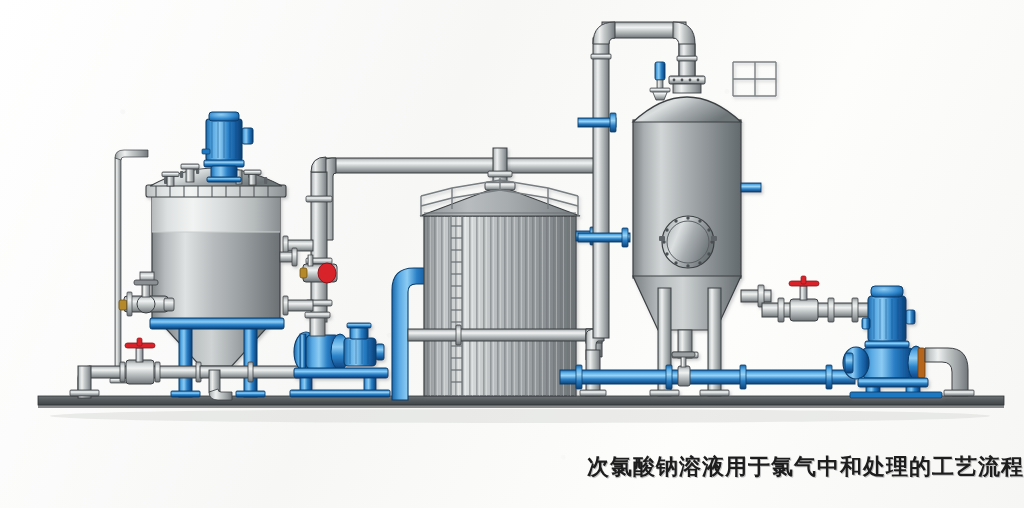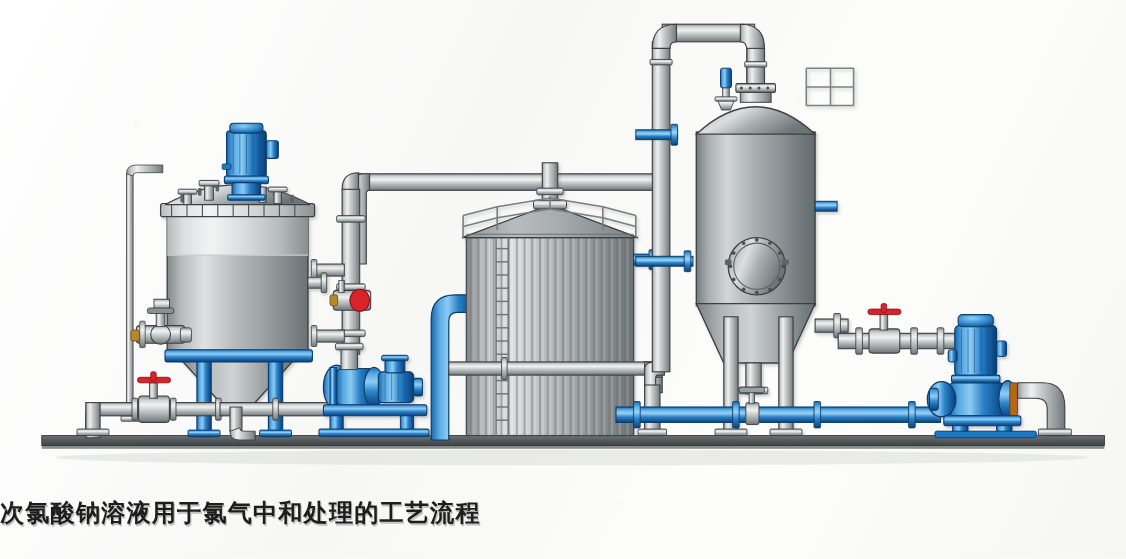--- a/index.html
+++ b/index.html
@@ -17,21 +17,21 @@
       radial-gradient(circle at 12% 22%, rgba(0,0,0,.018) 0 2px, transparent 3px),
       radial-gradient(circle at 38% 66%, rgba(0,0,0,.015) 0 2px, transparent 3px),
       radial-gradient(circle at 71% 18%, rgba(0,0,0,.016) 0 2px, transparent 3px),
       radial-gradient(circle at 88% 75%, rgba(0,0,0,.014) 0 2px, transparent 3px),
       radial-gradient(circle at 55% 90%, rgba(0,0,0,.013) 0 2px, transparent 3px),
       linear-gradient(115deg,#ffffff 0%,#f7f8f6 40%,#fdfdfc 70%,#f6f7f5 100%);
     pointer-events:none;
   }
   #title{
     position:absolute;left:0;top:452px;width:1024px;
-    text-align:left;
+    text-align:right;
     font-size:22px;
     font-weight:bold;
     color:#1d1d1d;
     letter-spacing:1px;
     text-shadow:1px 1px 0 rgba(150,150,150,.55);
     font-family:"DejaVu Sans","Liberation Sans",sans-serif;
   }
   svg{display:block;position:absolute;left:0;top:0;}
 </style>
 </head>

